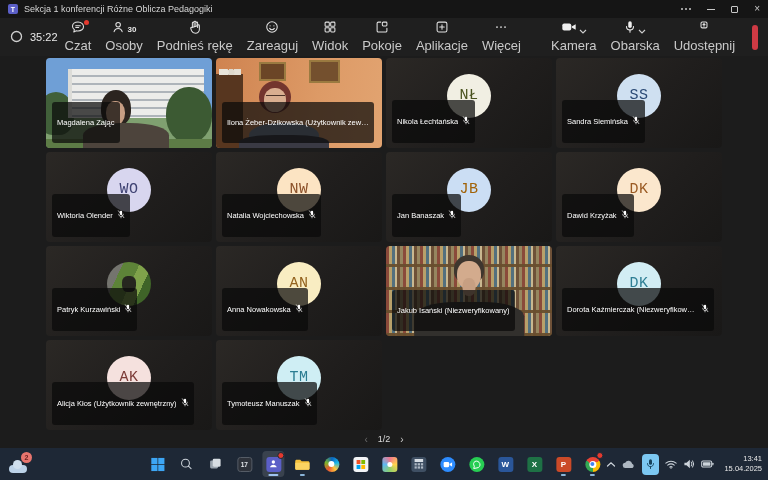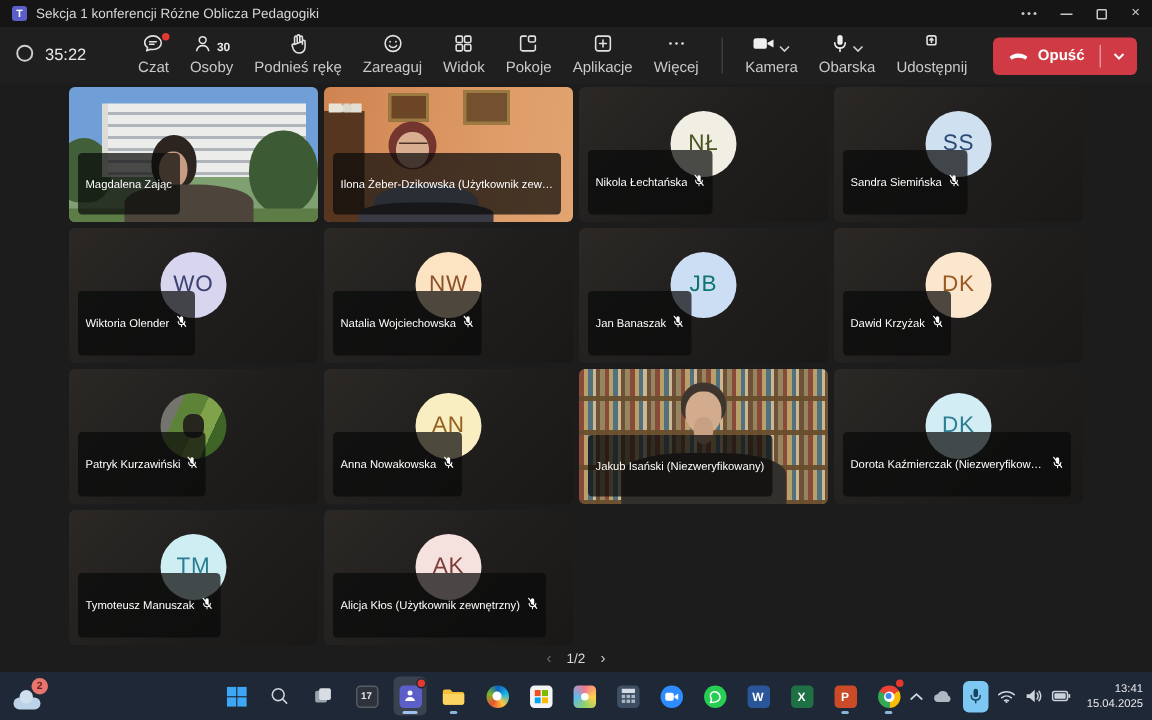--- a/index.html
+++ b/index.html
@@ -18,40 +18,40 @@
   .wc-dots i { width:2px; height:2px; border-radius:50%; background:#c8c8c8; }
   .wc-min { width:8px; height:1px; background:#c8c8c8; }
   .wc-max { width:7px; height:7px; border:1px solid #c8c8c8; border-radius:1px; }
 
   
   .toolbar { height:38px; background:#1f1f1f; display:flex; align-items:center; padding:0 10px; flex:none; }
   .timer-wrap { display:flex; align-items:center; gap:7px; color:#e8e8e8; font-size:11px; }
   .actions { margin-left:auto; display:flex; align-items:flex-start; }
   .tbtn { display:flex; flex-direction:column; align-items:center; padding:2px 7px; cursor:pointer; min-width:34px; }
   .tbtn .ic { position:relative; height:16px; display:flex; align-items:center; gap:2px; }
-  .tbtn .lbl { color:#c9c9c9; font-size:10px; margin-top:1px; white-space:nowrap; }
+  .tbtn .lbl { color:#c9c9c9; font-size:13px; margin-top:1px; white-space:nowrap; }
   .tbtn .dot { position:absolute; top:-1px; right:-4px; width:5px; height:5px; border-radius:50%; background:#e4392e; }
   .tbtn .count { color:#e8e8e8; font-size:8px; font-weight:bold; }
   .vdiv { width:1px; height:24px; background:#3c3c3c; margin:0 8px; align-self:center; }
   .leave-btn { display:flex; align-items:center; background:#cf3a44; border-radius:4px; height:25px;
     margin-left:10px; cursor:pointer; overflow:hidden; align-self:center; }
   .leave-main { display:flex; align-items:center; gap:6px; padding:0 10px; }
   .leave-main span { color:#fff; font-size:10px; font-weight:bold; }
   .leave-div { width:1px; height:15px; background:rgba(255,255,255,.45); }
   .leave-chev { padding:0 8px; display:flex; align-items:center; }
 
   
   .stage { flex:1; background:#1c1c1c; display:flex; flex-direction:column; padding:2px 46px 0; }
   .grid { flex:1; display:grid; grid-template-columns:repeat(4,1fr); grid-template-rows:repeat(4,1fr); gap:4px; }
   .tile { position:relative; border-radius:4px; overflow:hidden; cursor:pointer;
     background:linear-gradient(135deg,#2b2825 0%,#201e1d 55%,#191817 100%); }
   .tile.active { box-shadow:0 0 0 2px #8f94ee inset; }
   .avatar { position:absolute; left:50%; top:42%; transform:translate(-50%,-50%);
     width:44px; height:44px; border-radius:50%; display:flex; align-items:center; justify-content:center;
-    font-size:15px; font-weight:500; letter-spacing:.5px; }
+    font-size:15px; font-weight:500; letter-spacing:.5px;font-family:Liberation Mono, monospace; }
   .avatar.photo { background:linear-gradient(115deg,#74746e 0 26%,#5d8338 26% 52%,#7fa24a 52% 72%,#3f6428 72%); }
   .avatar.photo i { width:14px; height:16px; background:#26261f; border-radius:40%; display:block; }
   .pill { position:absolute; left:6px; bottom:5px; max-width:calc(100% - 14px); background:rgba(10,10,10,.72);
     border-radius:3px; padding:16px 5px; display:flex; align-items:center; gap:4px; }
   .pill span { color:#fff; font-size:7.5px; white-space:nowrap; overflow:hidden; text-overflow:ellipsis; }
   .scene { position:absolute; inset:0; }
   .scene div { position:absolute; }
 
   
   .scene-magdalena { background:linear-gradient(#6f9fd6 0 58%,#7fa070 58% 100%); }
@@ -361,21 +361,21 @@
           <div class="pill">
             <span>Natalia Wojciechowska</span>
             <span><svg width="8" height="9" viewBox="0 0 12 16">
                 <rect x="4" y="1.5" width="4" height="7.5" rx="2" fill="#fff"></rect>
                 <path d="M2 7.5c0 2.5 1.7 4 4 4s4-1.5 4-4M6 11.5v2.5" stroke="#fff" stroke-width="1.2" fill="none" stroke-linecap="round"></path>
                 <path d="M1.5 1.5l9.5 12" stroke="#fff" stroke-width="1.4" stroke-linecap="round"></path>
               </svg></span>
           </div>
         </div>
         <div class="tile">
-          <div class="avatar" style="background:#cbdef4;color:#0f766e">JB</div>
+          <div class="avatar" style="background:#cbdef4;color:#a16207">JB</div>
           <div class="pill">
             <span>Jan Banaszak</span>
             <span><svg width="8" height="9" viewBox="0 0 12 16">
                 <rect x="4" y="1.5" width="4" height="7.5" rx="2" fill="#fff"></rect>
                 <path d="M2 7.5c0 2.5 1.7 4 4 4s4-1.5 4-4M6 11.5v2.5" stroke="#fff" stroke-width="1.2" fill="none" stroke-linecap="round"></path>
                 <path d="M1.5 1.5l9.5 12" stroke="#fff" stroke-width="1.4" stroke-linecap="round"></path>
               </svg></span>
           </div>
         </div>
         <div class="tile">
@@ -429,34 +429,34 @@
           <div class="pill">
             <span>Dorota Kaźmierczak (Niezweryfikowan...</span>
             <span><svg width="8" height="9" viewBox="0 0 12 16">
                 <rect x="4" y="1.5" width="4" height="7.5" rx="2" fill="#fff"></rect>
                 <path d="M2 7.5c0 2.5 1.7 4 4 4s4-1.5 4-4M6 11.5v2.5" stroke="#fff" stroke-width="1.2" fill="none" stroke-linecap="round"></path>
                 <path d="M1.5 1.5l9.5 12" stroke="#fff" stroke-width="1.4" stroke-linecap="round"></path>
               </svg></span>
           </div>
         </div>
         <div class="tile">
+          <div class="avatar" style="background:#f5e1de;color:#7c3c38">AK</div>
+          <div class="pill">
+            <span>Alicja Kłos (Użytkownik zewnętrzny)</span>
+            <span><svg width="8" height="9" viewBox="0 0 12 16">
+                <rect x="4" y="1.5" width="4" height="7.5" rx="2" fill="#fff"></rect>
+                <path d="M2 7.5c0 2.5 1.7 4 4 4s4-1.5 4-4M6 11.5v2.5" stroke="#fff" stroke-width="1.2" fill="none" stroke-linecap="round"></path>
+                <path d="M1.5 1.5l9.5 12" stroke="#fff" stroke-width="1.4" stroke-linecap="round"></path>
+              </svg></span>
+          </div>
+        </div>
+        <div class="tile">
           <div class="avatar" style="background:#cfeef4;color:#2c7d92">TM</div>
           <div class="pill">
             <span>Tymoteusz Manuszak</span>
-            <span><svg width="8" height="9" viewBox="0 0 12 16">
-                <rect x="4" y="1.5" width="4" height="7.5" rx="2" fill="#fff"></rect>
-                <path d="M2 7.5c0 2.5 1.7 4 4 4s4-1.5 4-4M6 11.5v2.5" stroke="#fff" stroke-width="1.2" fill="none" stroke-linecap="round"></path>
-                <path d="M1.5 1.5l9.5 12" stroke="#fff" stroke-width="1.4" stroke-linecap="round"></path>
-              </svg></span>
-          </div>
-        </div>
-        <div class="tile">
-          <div class="avatar" style="background:#f5e1de;color:#7c3c38">AK</div>
-          <div class="pill">
-            <span>Alicja Kłos (Użytkownik zewnętrzny)</span>
             <span><svg width="8" height="9" viewBox="0 0 12 16">
                 <rect x="4" y="1.5" width="4" height="7.5" rx="2" fill="#fff"></rect>
                 <path d="M2 7.5c0 2.5 1.7 4 4 4s4-1.5 4-4M6 11.5v2.5" stroke="#fff" stroke-width="1.2" fill="none" stroke-linecap="round"></path>
                 <path d="M1.5 1.5l9.5 12" stroke="#fff" stroke-width="1.4" stroke-linecap="round"></path>
               </svg></span>
           </div>
         </div>
       </div>
     <div class="pager">
       <span class="pg-prev">‹</span>

